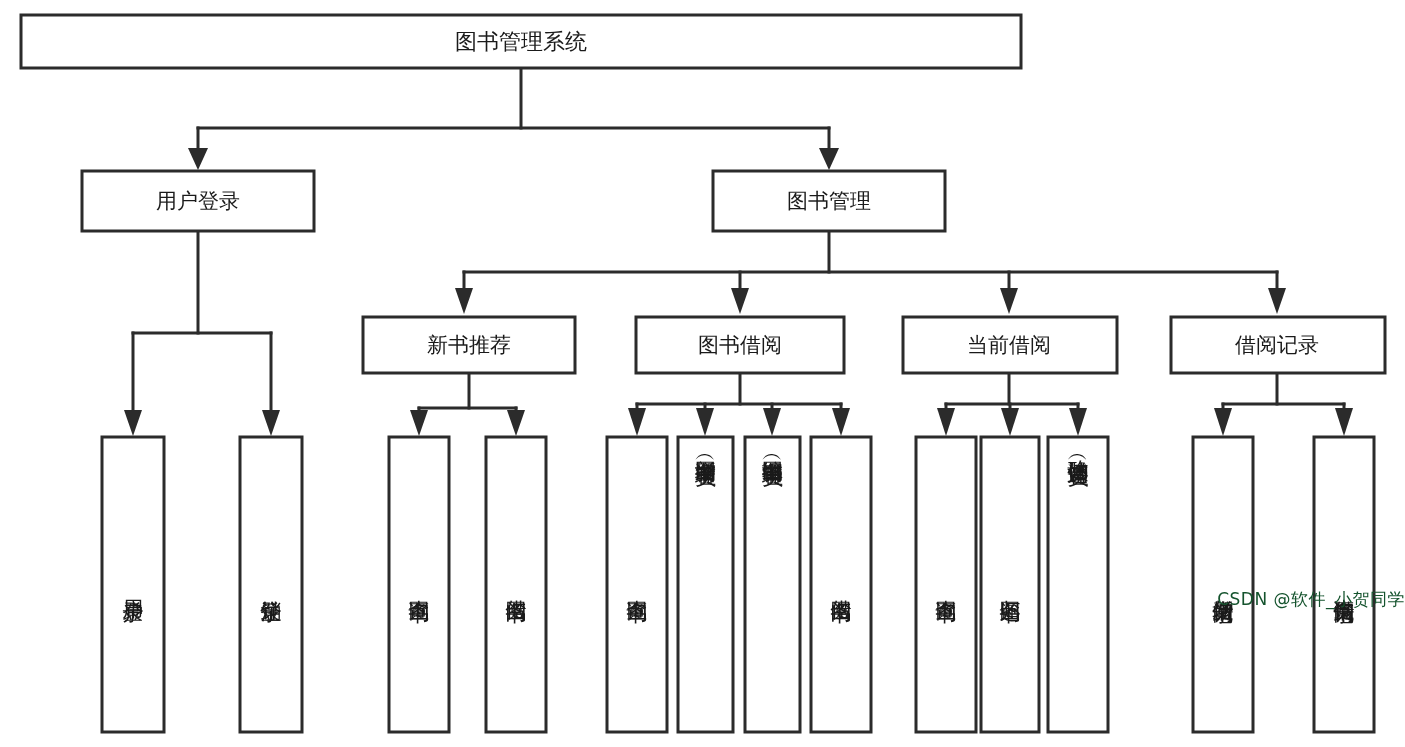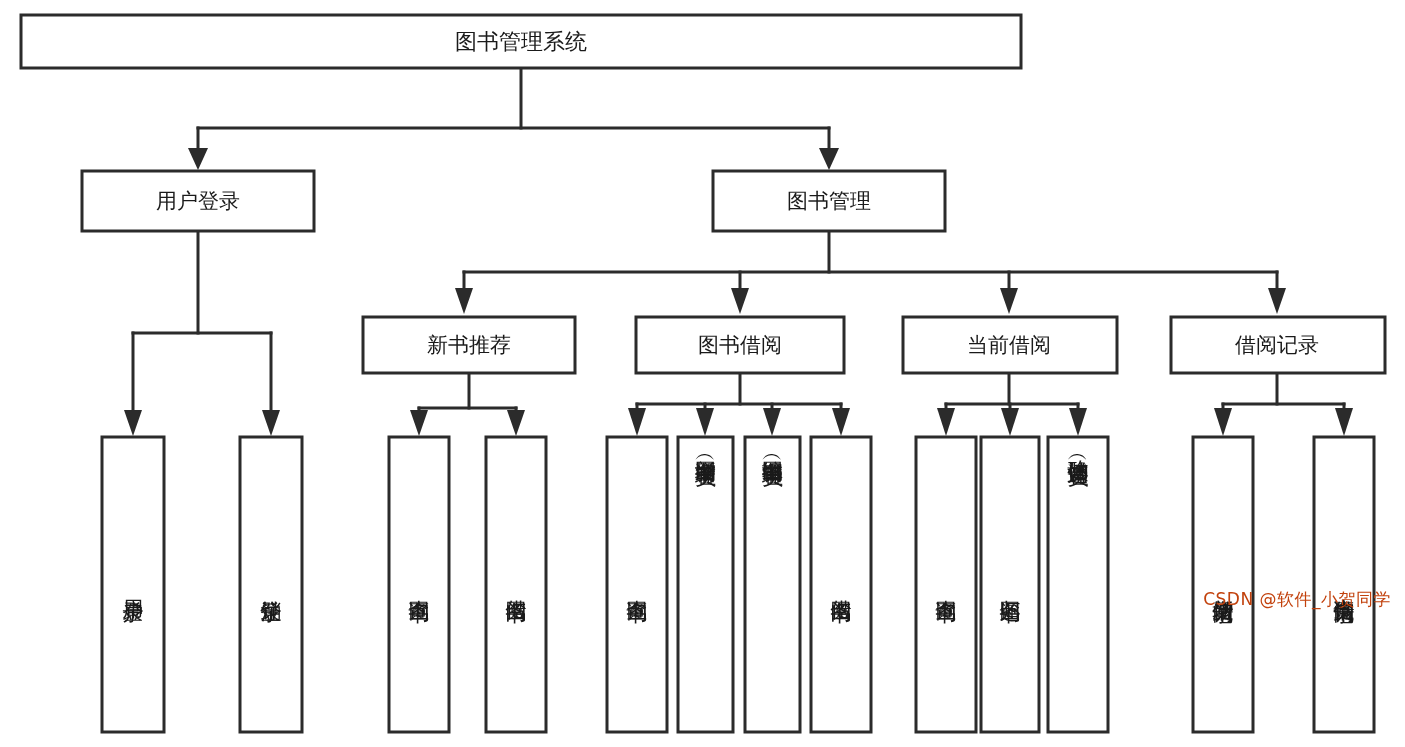--- a/index.html
+++ b/index.html
@@ -69,25 +69,25 @@
     font-family: "DejaVu Sans", "Liberation Sans", sans-serif;
     font-size: 21px;
     line-height: 1.05;
     color: #1a1a1a;
     letter-spacing: 1px;
     white-space: nowrap;
     text-align: center;
   }
   .watermark {
     position: absolute;
-    right: 14px;
+    right: 0;
     bottom: 8px;
     font-family: "DejaVu Sans", "Liberation Sans", sans-serif;
     font-size: 17px;
-    color: #c2410c;
+    color: #14532d;
     white-space: nowrap;
     letter-spacing: 0.5px;
   }
 </style>
 </head>
 <body>
 
 <div id="diagram-root">
 
   <svg id="tree-svg" viewBox="0 0 1405 747">

